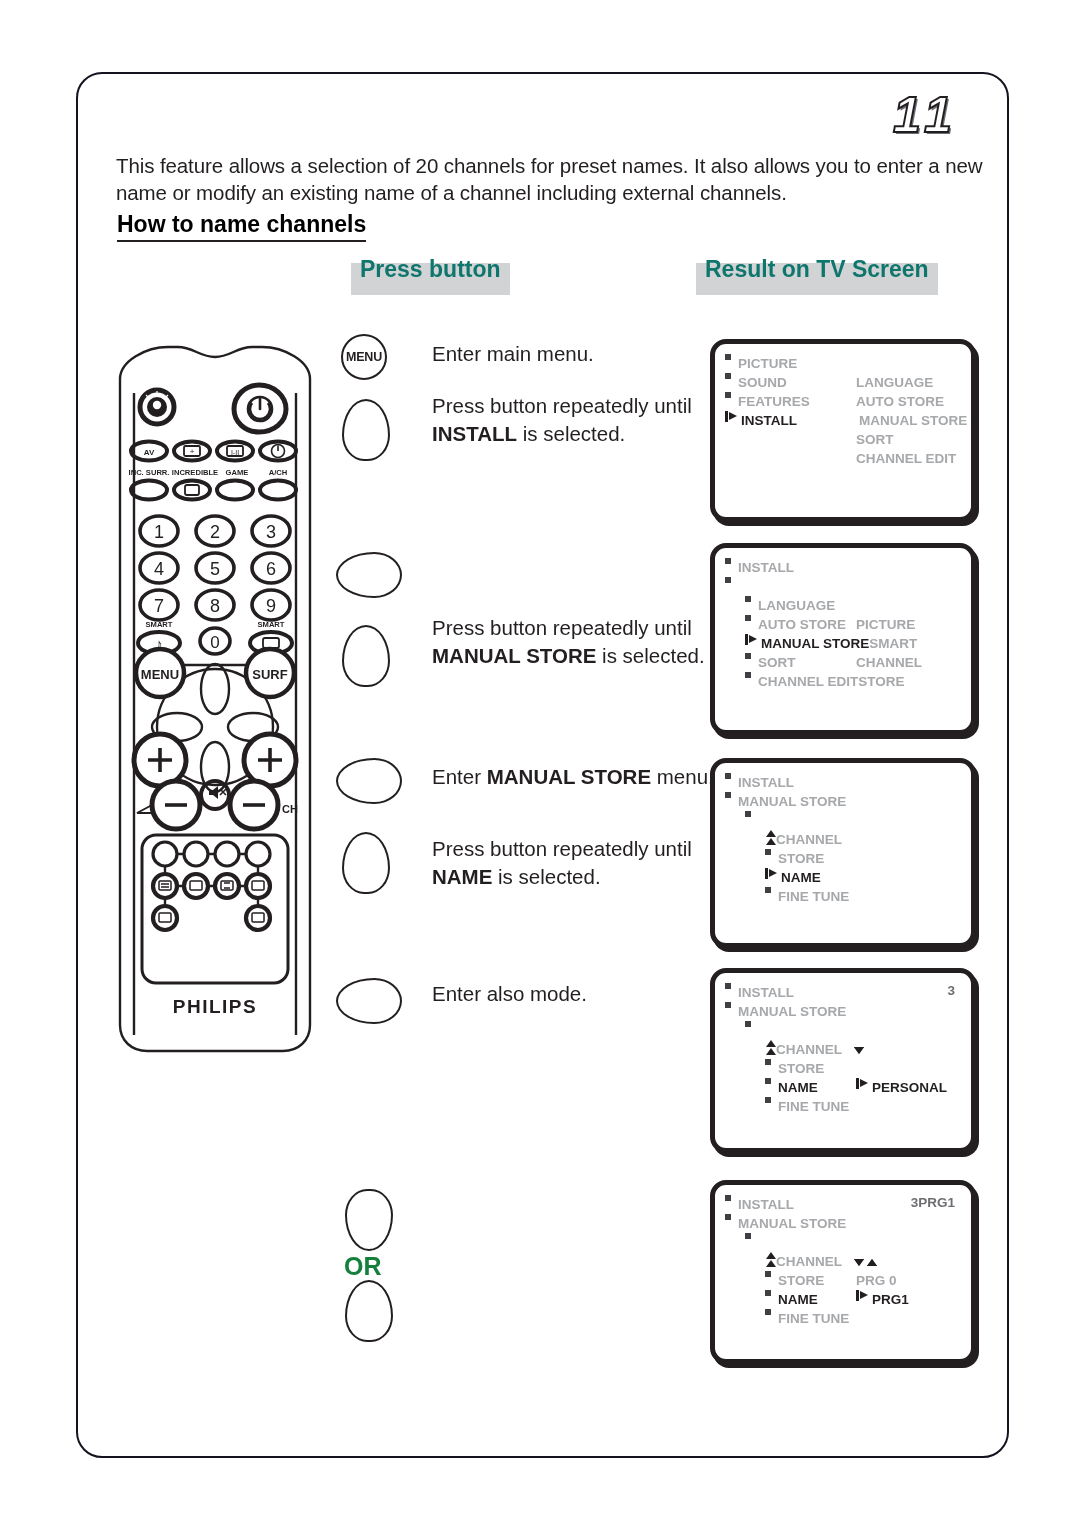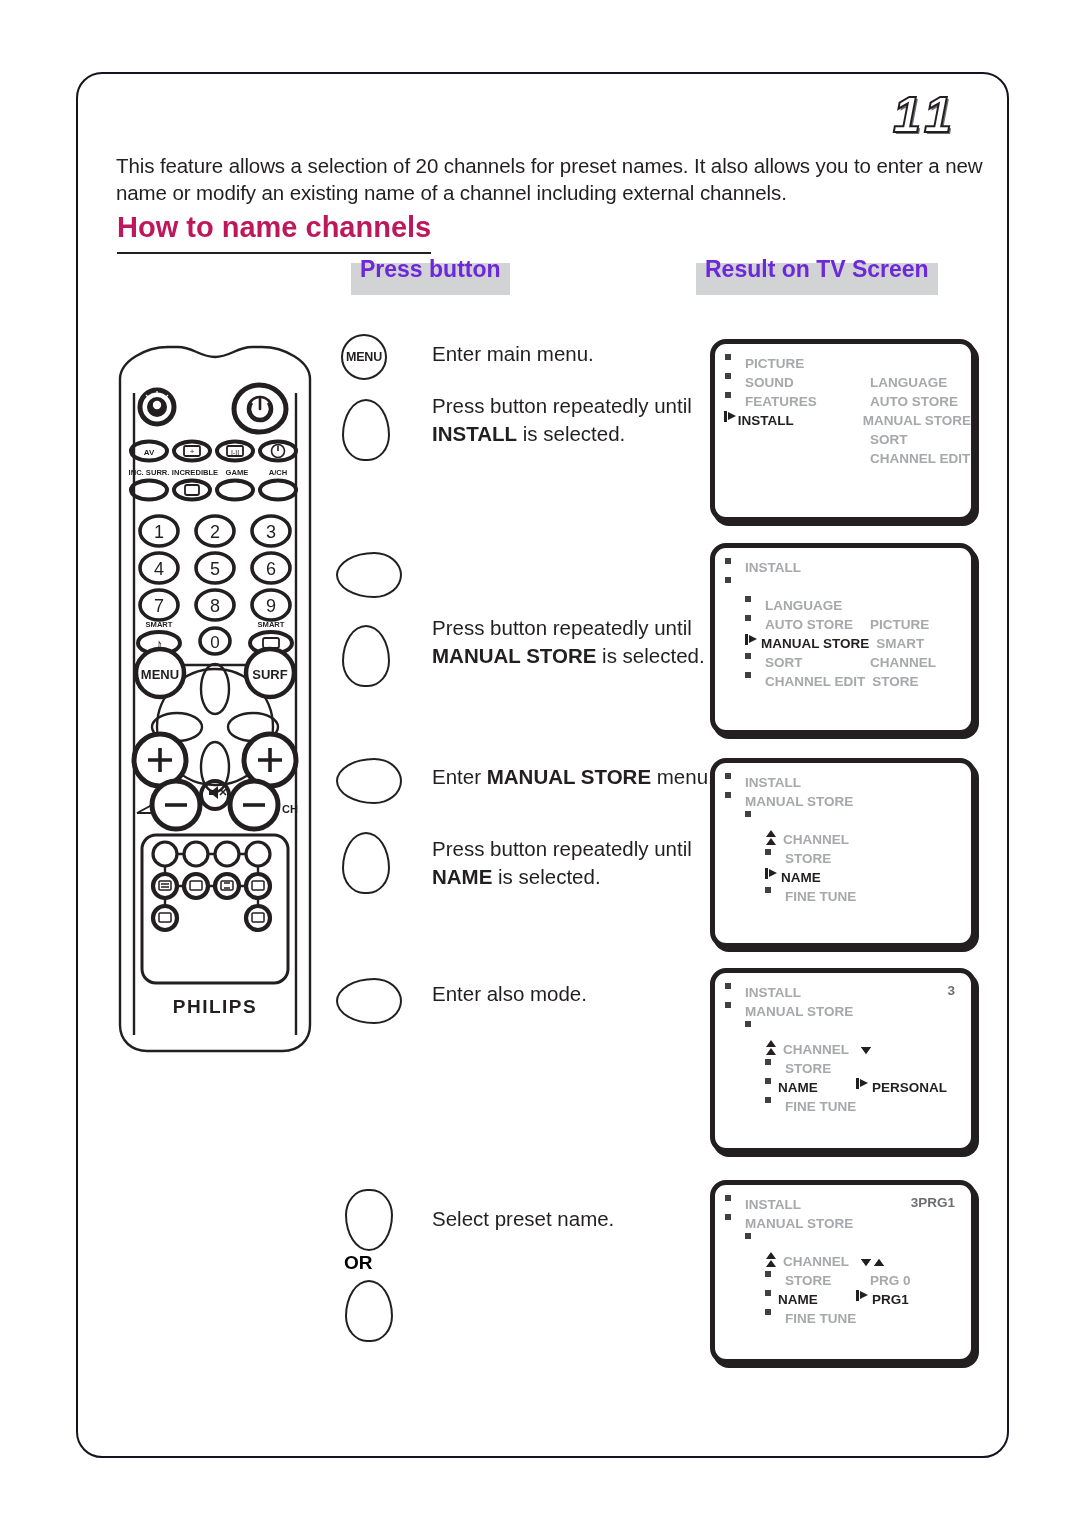--- a/index.html
+++ b/index.html
@@ -68,34 +68,34 @@
     font-size: 20.5px;
     line-height: 27px;
     color: #231f20;
     letter-spacing: -0.1px;
   }
 
   
   #subheading {
     position: absolute;
     left: 117px; top: 211px;
-    font-size: 29px;
+    font-size: 23px;
     font-weight: bold;
-    color: #be185d;
+    color: #000000;
     border-bottom: 2.5px solid #231f20;
-    padding-bottom: 8px;
+    padding-bottom: 2px;
   }
 
   
   .col-header {
     position: absolute;
     background: #d2d3d5;
     font-size: 23px;
     font-weight: bold;
-    color: #6d28d9;
+    color: #0f766e;
     display: flex; align-items: center;
     padding: 2px 9px 21px 9px;
     height: 32px;
   }
   #hdr-press  { left: 351px; top: 263px; }
   #hdr-result { left: 696px; top: 263px; }
 
   
   #remote-wrap {
     position: absolute;
@@ -138,21 +138,21 @@
     font-size: 20.5px;
     line-height: 28px;
     color: #231f20;
     width: 300px;
   }
   .instr b { font-weight: bold; }
 
   #or-label {
     position: absolute;
     left: 344px; top: 1252px;
-    font-size: 19px; font-weight: bold; color: #000000;
+    font-size: 25px; font-weight: bold; color: #15803d;
   }
 
   
   .tv-screen {
     position: absolute;
     width: 266px;
     border: 5px solid #231f20;
     border-radius: 16px;
     background: #ffffff;
     box-shadow: 3px 4px 0 0 #231f20;
@@ -165,21 +165,21 @@
     white-space: nowrap;
   }
   .bullet {
     display: inline-block;
     width: 6px; height: 6px;
     background: #3f3f44;
     vertical-align: middle;
     margin-right: 7px;
     margin-bottom: 2px;
   }
-  .gray { color: #a6a8ab; margin-left: 7px; }
+  .gray { color: #a6a8ab; }
   .blk  { color: #231f20; }
   .marker {
     display: inline-block;
     position: relative;
     width: 13px; height: 11px;
     margin-right: 3px;
     vertical-align: middle;
     margin-bottom: 1px;
   }
   .marker::before {
@@ -410,21 +410,20 @@
 
   <div class="btn-icon teardrop-down" style="left:342px; top:832px;"></div>
   <div class="instr" style="left:432px; top:835px;">Press button repeatedly until <b>NAME</b> is selected.</div>
 
   <div class="btn-icon teardrop-right" style="left:336px; top:978px;"></div>
   <div class="instr" style="left:432px; top:980px;">Enter also mode.</div>
 
   <div class="btn-icon teardrop-up" style="left:345px; top:1189px;"></div>
   <div id="or-label">OR</div>
   <div class="btn-icon teardrop-down" style="left:345px; top:1280px;"></div>
-  <div class="instr" style="left:432px; top:1205px;">Select preset name.</div>
 
   <div class="tv-screen" id="tv0" style="left:710px; top:339px; height:183px;">
       <div class="osd">
         <div class="osd-row">
           <span style="display:inline-block;width:10px"></span>
           <span class="bullet"></span>
           <span class="gray" style="display:inline-block;min-width:118px">PICTURE</span>
         </div>
         <div class="osd-row">
           <span style="display:inline-block;width:10px"></span>

